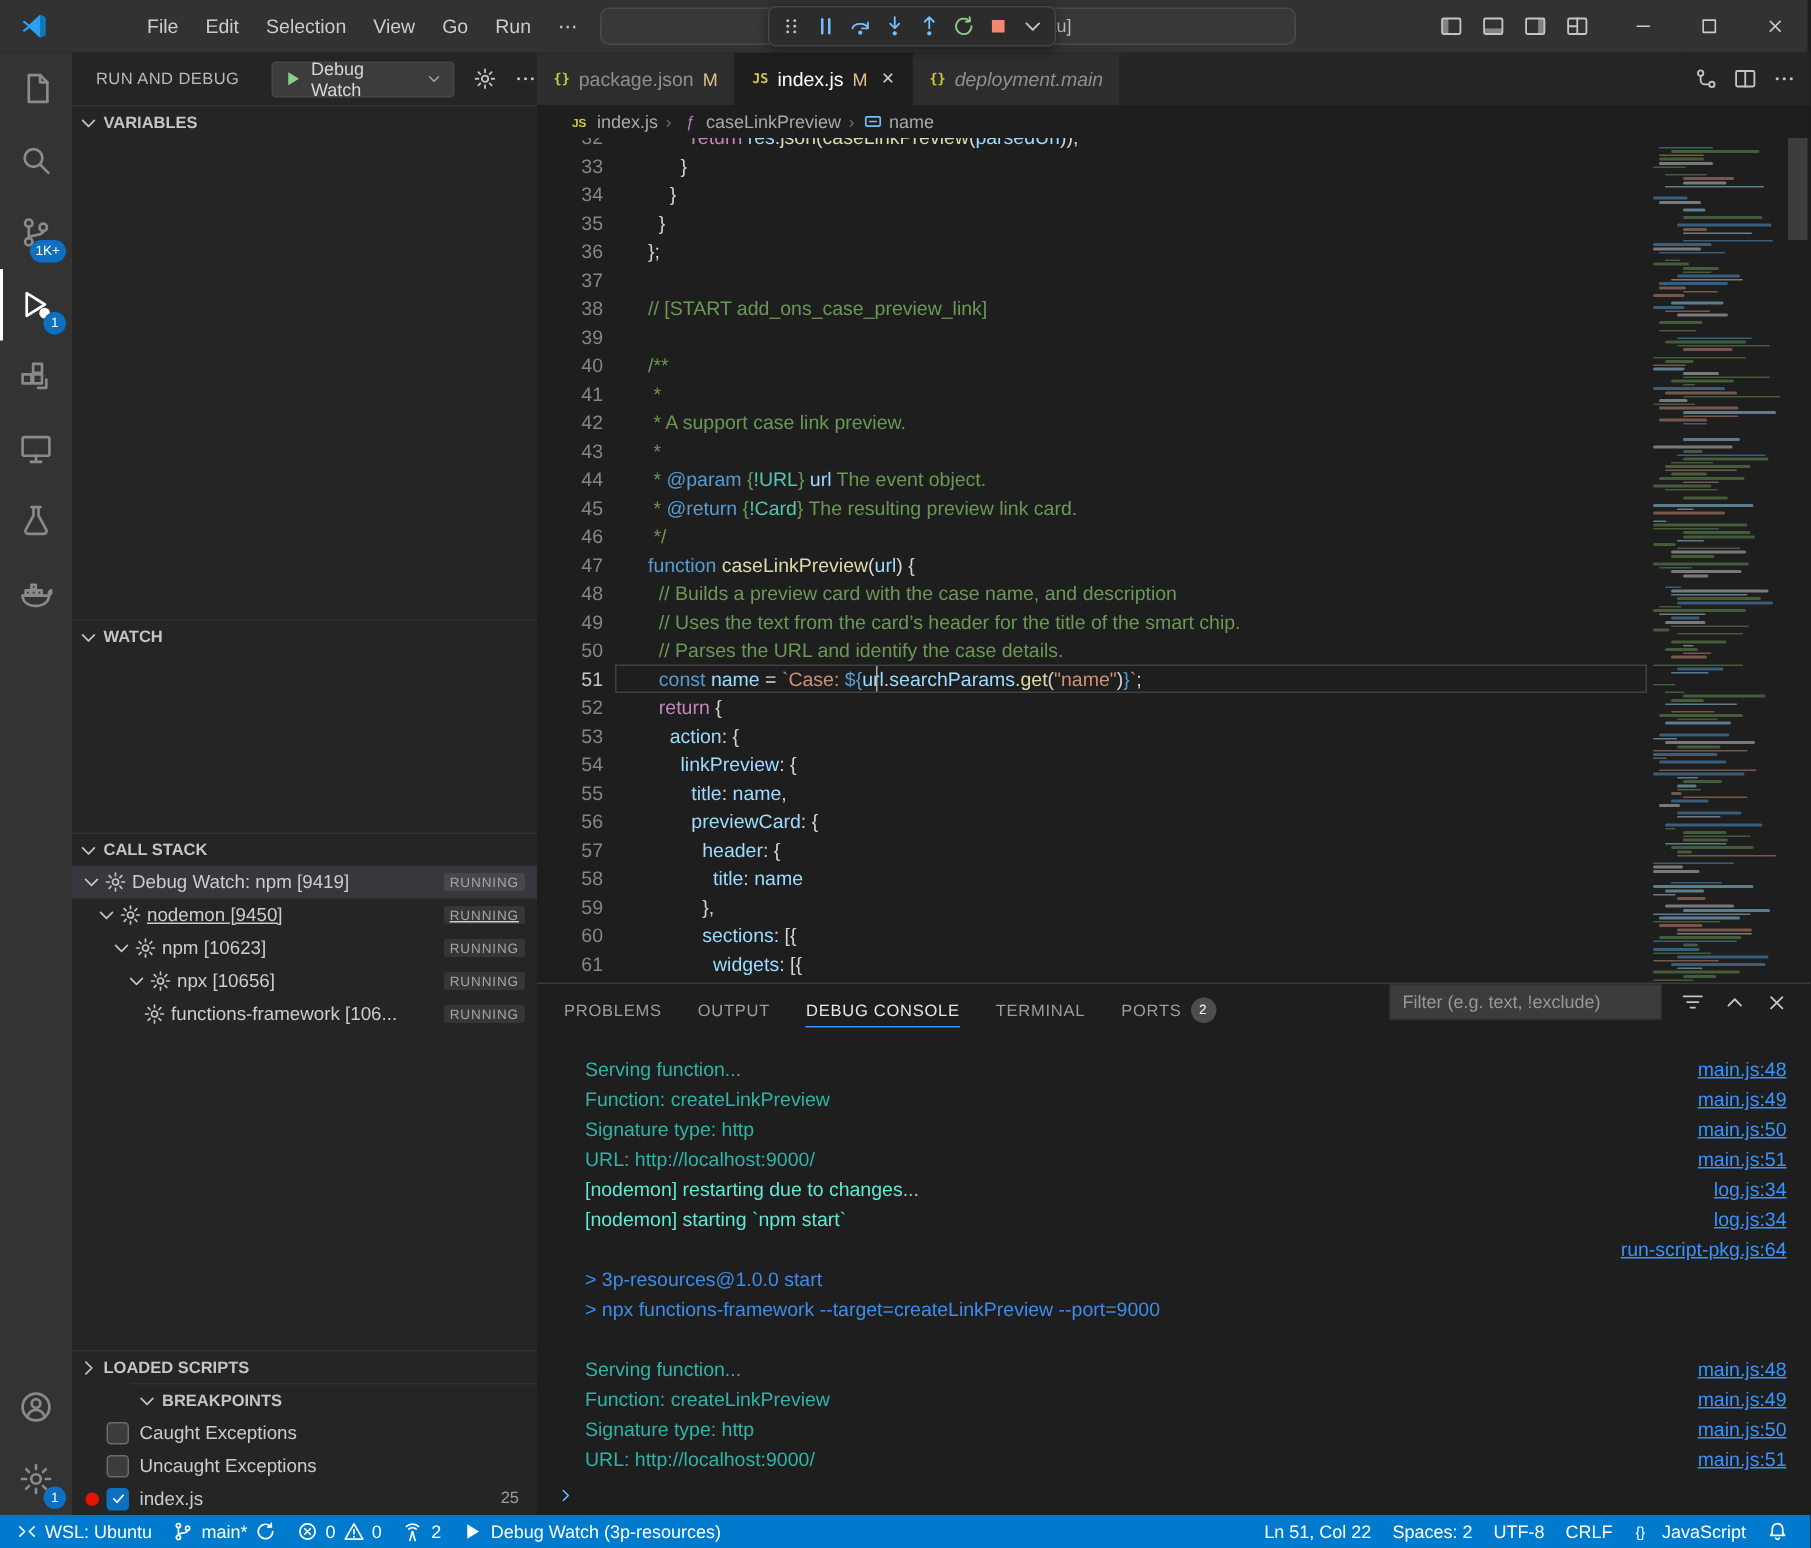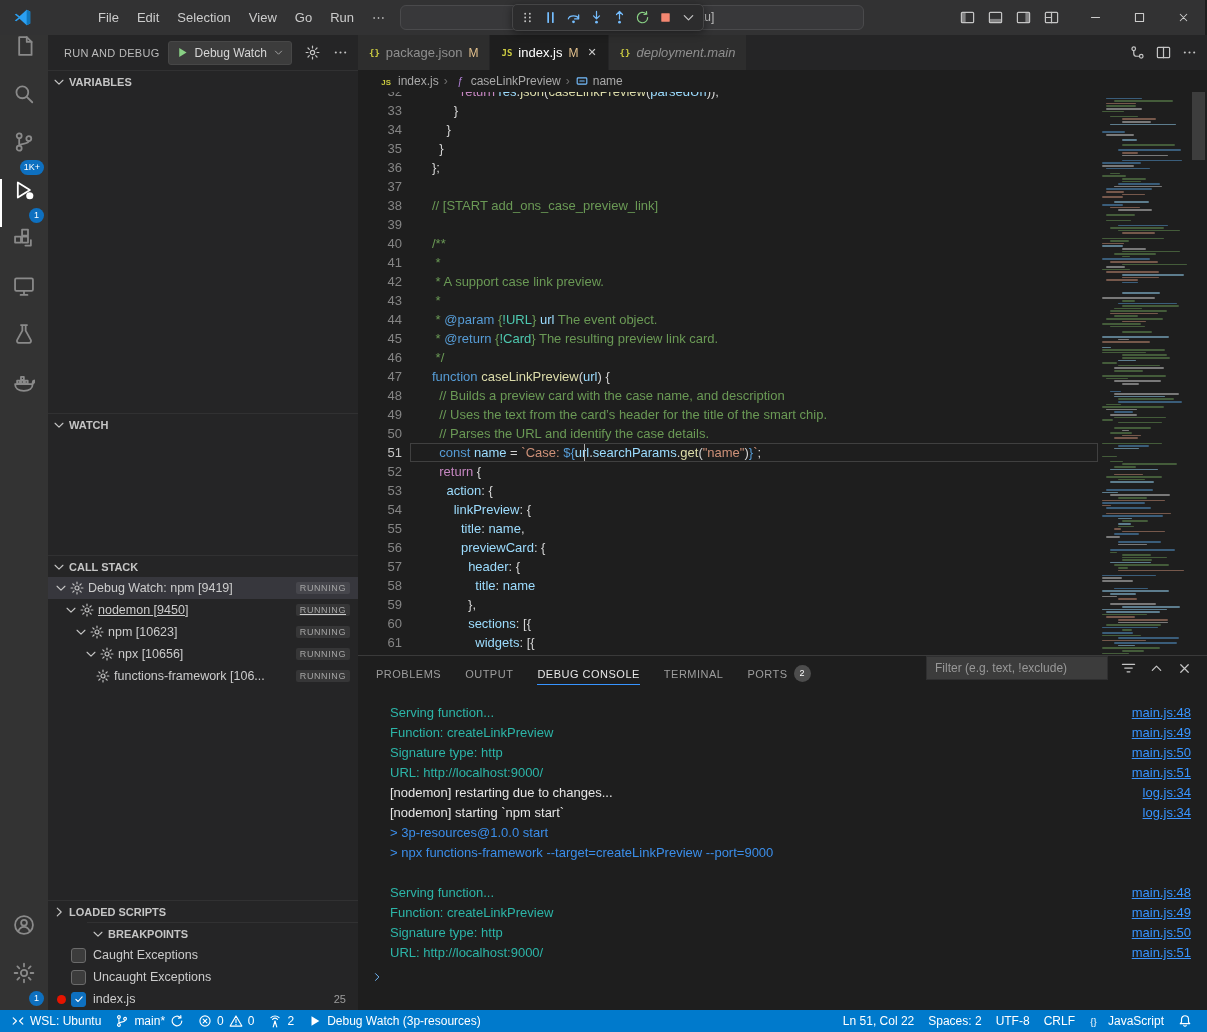--- a/index.html
+++ b/index.html
@@ -23,31 +23,31 @@
   .dbg-restart{color:#89d185;}
   .dbg-stop{color:#f48771;}
   .layouticons{position:absolute;right:146px;top:0;height:35px;display:flex;align-items:center;gap:13px;color:#c5c5c5;}
   .layouticons .icon{width:15px;height:15px;}
   .winctrl{position:absolute;right:0;top:0;height:35px;display:flex;}
   .winbtn{width:44px;height:35px;display:flex;align-items:center;justify-content:center;color:#cccccc;}
   .winbtn .icon{width:13px;height:13px;}
 
   
   .activitybar{position:absolute;left:0;top:35px;width:48px;bottom:22px;background:#333333;display:flex;flex-direction:column;}
-  .act-item{position:relative;width:48px;height:48px;display:flex;align-items:flex-start;justify-content:center;color:#8a8a8a;}
+  .act-item{position:relative;width:48px;height:48px;display:flex;align-items:center;justify-content:center;color:#8a8a8a;}
   .act-item.active{color:#ffffff;box-shadow:inset 2px 0 0 #ffffff;}
   .act-ic{width:22px;height:22px;}
   .act-badge{position:absolute;right:4px;bottom:4px;min-width:15px;height:15px;padding:0 4px;background:#0e70c0;border-radius:9px;color:#fff;font-size:9px;line-height:15px;text-align:center;}
   .act-bottom{margin-top:auto;display:flex;flex-direction:column;}
 
   
   .sidebar{position:absolute;left:48px;top:35px;width:310px;bottom:22px;background:#252526;font-size:13px;overflow:hidden;}
   .sb-header{position:absolute;top:0;left:0;right:0;height:35px;display:flex;align-items:center;padding-left:16px;}
   .sb-title{font-size:11px;color:#bbbbbb;letter-spacing:.3px;flex:none;}
-  .launch-picker{margin-left:8px;height:24px;background:#3c3c3c;border:1px solid #474747;border-radius:3px;display:flex;align-items:center;padding:0 7px;gap:6px;font-size:12px;color:#d7d7d7;}
+  .launch-picker{margin-left:21px;height:24px;background:#3c3c3c;border:1px solid #474747;border-radius:3px;display:flex;align-items:center;padding:0 7px;gap:6px;font-size:12px;color:#d7d7d7;}
   .lp-play{width:13px;height:13px;color:#89d185;}
   .lp-chev{width:11px;height:11px;color:#ababab;}
   .sb-act{width:15px;height:15px;margin-left:13px;color:#c5c5c5;}
   .sec-hdr{position:absolute;left:0;right:0;height:22px;display:flex;align-items:center;padding-left:4px;font-size:11px;font-weight:bold;color:#c5c5c5;border-top:1px solid rgba(255,255,255,.06);background:#252526;}
   .tw{width:14px;height:14px;margin-right:3px;color:#c5c5c5;flex:none;}
   #hdr-variables{top:35px;}
   #hdr-watch{top:378px;}
   #hdr-callstack{top:520px;}
   #callstack{position:absolute;top:542px;left:0;right:0;}
   .cs-row{height:22px;display:flex;align-items:center;color:#cccccc;}
@@ -106,21 +106,21 @@
   .ptab.active::after{content:"";position:absolute;left:0;right:0;bottom:6px;height:1px;background:#3794ff;}
   .ptab-badge{min-width:17px;height:17px;border-radius:50%;background:#4d4d4d;color:#ffffff;font-size:9px;line-height:17px;text-align:center;font-weight:normal;}
   .panel-actions{margin-left:auto;display:flex;align-items:center;gap:13px;padding-right:15px;}
   .filter{width:182px;height:24px;background:#3c3c3c;border:1px solid #2f2f30;color:#cccccc;font-size:12px;padding:0 8px;outline:none;font-family:"Liberation Sans",sans-serif;}
   .filter::placeholder{color:#989898;}
   .panel-actions .icon{width:15px;height:15px;color:#c5c5c5;}
   .console{position:absolute;top:35px;left:0;right:0;bottom:0;overflow:hidden;font-family:"DejaVu Sans Mono",monospace;font-size:13px;padding:14px 16px 0 32px;}
   .con-row{height:20px;display:flex;align-items:baseline;}
   .con-text{white-space:pre;}
   .c-info{color:#2cb5a8;}
-  .c-ok{color:#e5e5e5;}
+  .c-ok{color:#5eead4;}
   .c-cmd{color:#3b8eea;}
   .con-link{margin-left:auto;color:#3794ff;text-decoration:underline;white-space:pre;text-align:center;}
   .con-prompt{height:20px;display:flex;align-items:center;color:#75beff;margin-top:2px;}
   .pr-ic{width:12px;height:12px;margin-left:-19px;}
 
   
   .statusbar{position:absolute;left:0;right:0;bottom:0;height:22px;background:#007acc;color:#ffffff;display:flex;align-items:center;font-size:12px;z-index:60;padding-left:4px;}
   .st-item{display:flex;align-items:center;gap:5px;padding:0 7px;height:22px;flex:none;}
   .st-ic{width:14px;height:14px;}
   .st-right{margin-left:auto;display:flex;padding-right:8px;}
@@ -908,20 +908,24 @@
       </div>
       <div class="con-row">
         <span class="con-text c-ok">[nodemon] restarting due to changes...</span>
         <span class="con-link">log.js:34</span>
       </div>
       <div class="con-row">
         <span class="con-text c-ok">[nodemon] starting `npm start`</span>
         <span class="con-link">log.js:34</span>
       </div>
       <div class="con-row">
+        <span class="con-text c-info"></span>
+        <span class="con-link">run-script-pkg.js:64</span>
+      </div>
+      <div class="con-row">
         <span class="con-text c-cmd">&gt; 3p-resources@1.0.0 start</span>
       </div>
       <div class="con-row">
         <span class="con-text c-cmd">&gt; npx functions-framework --target=createLinkPreview --port=9000</span>
       </div>
       <div class="con-row">
         <span class="con-text c-info"></span>
       </div>
       <div class="con-row">
         <span class="con-text c-info">Serving function...</span>

